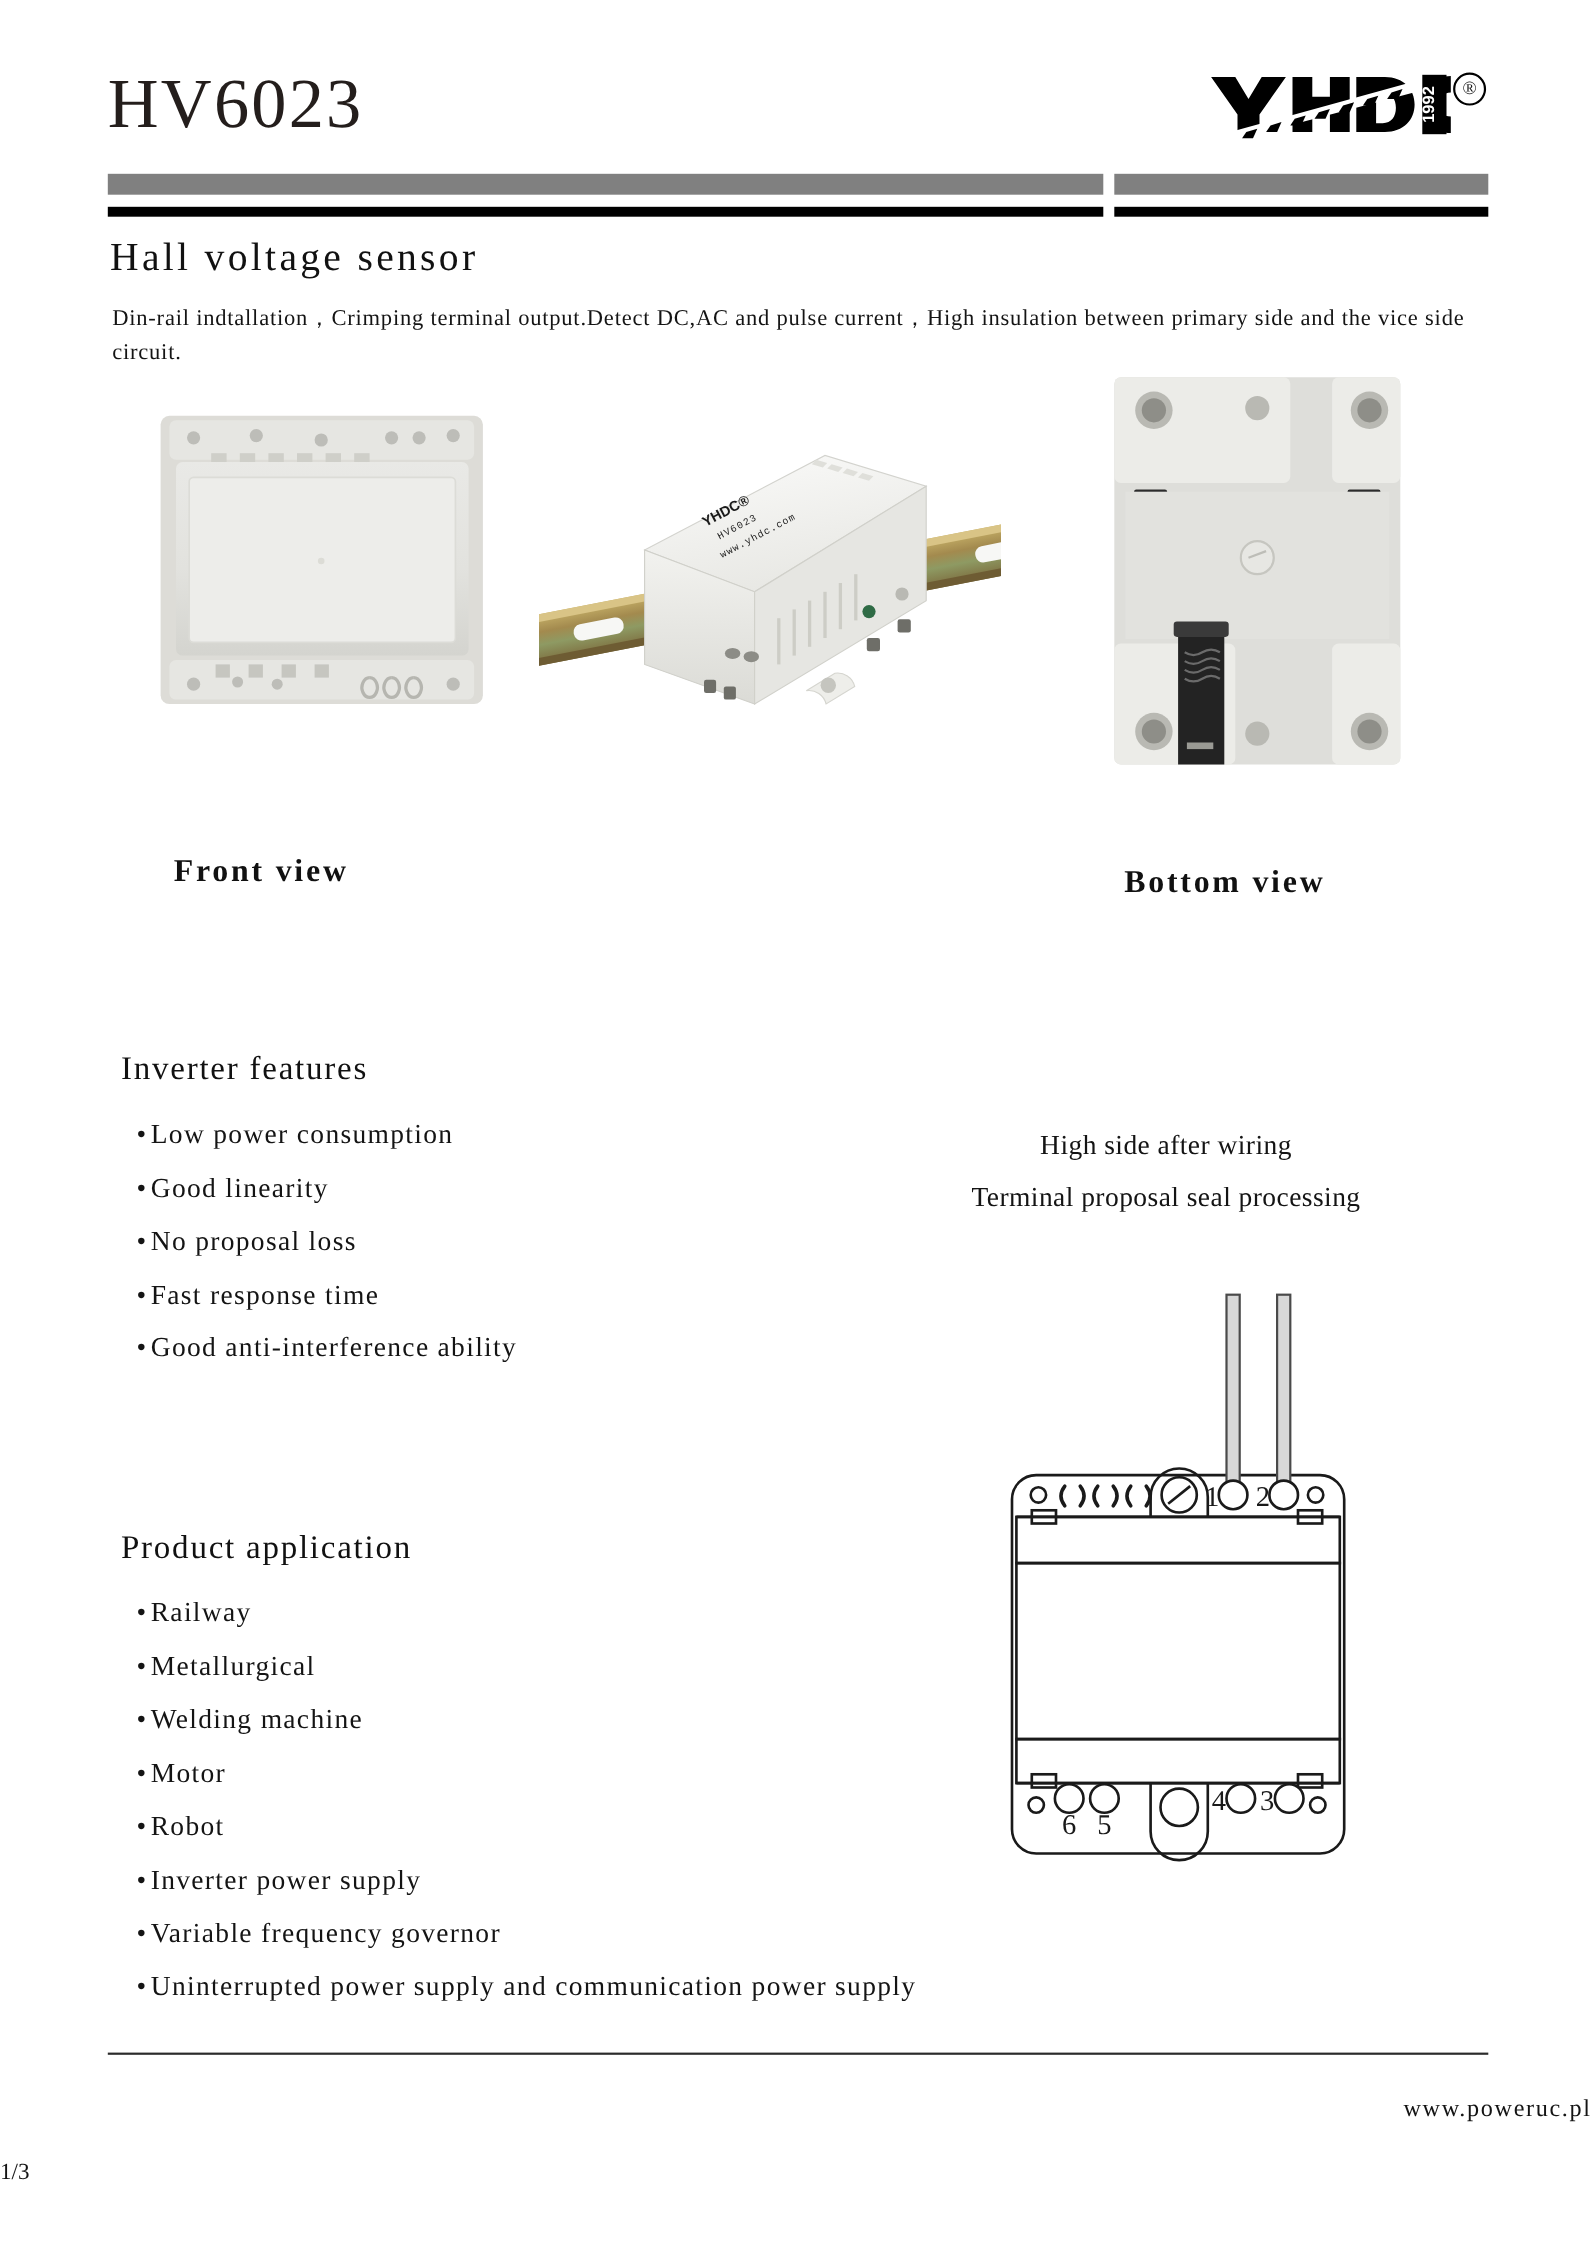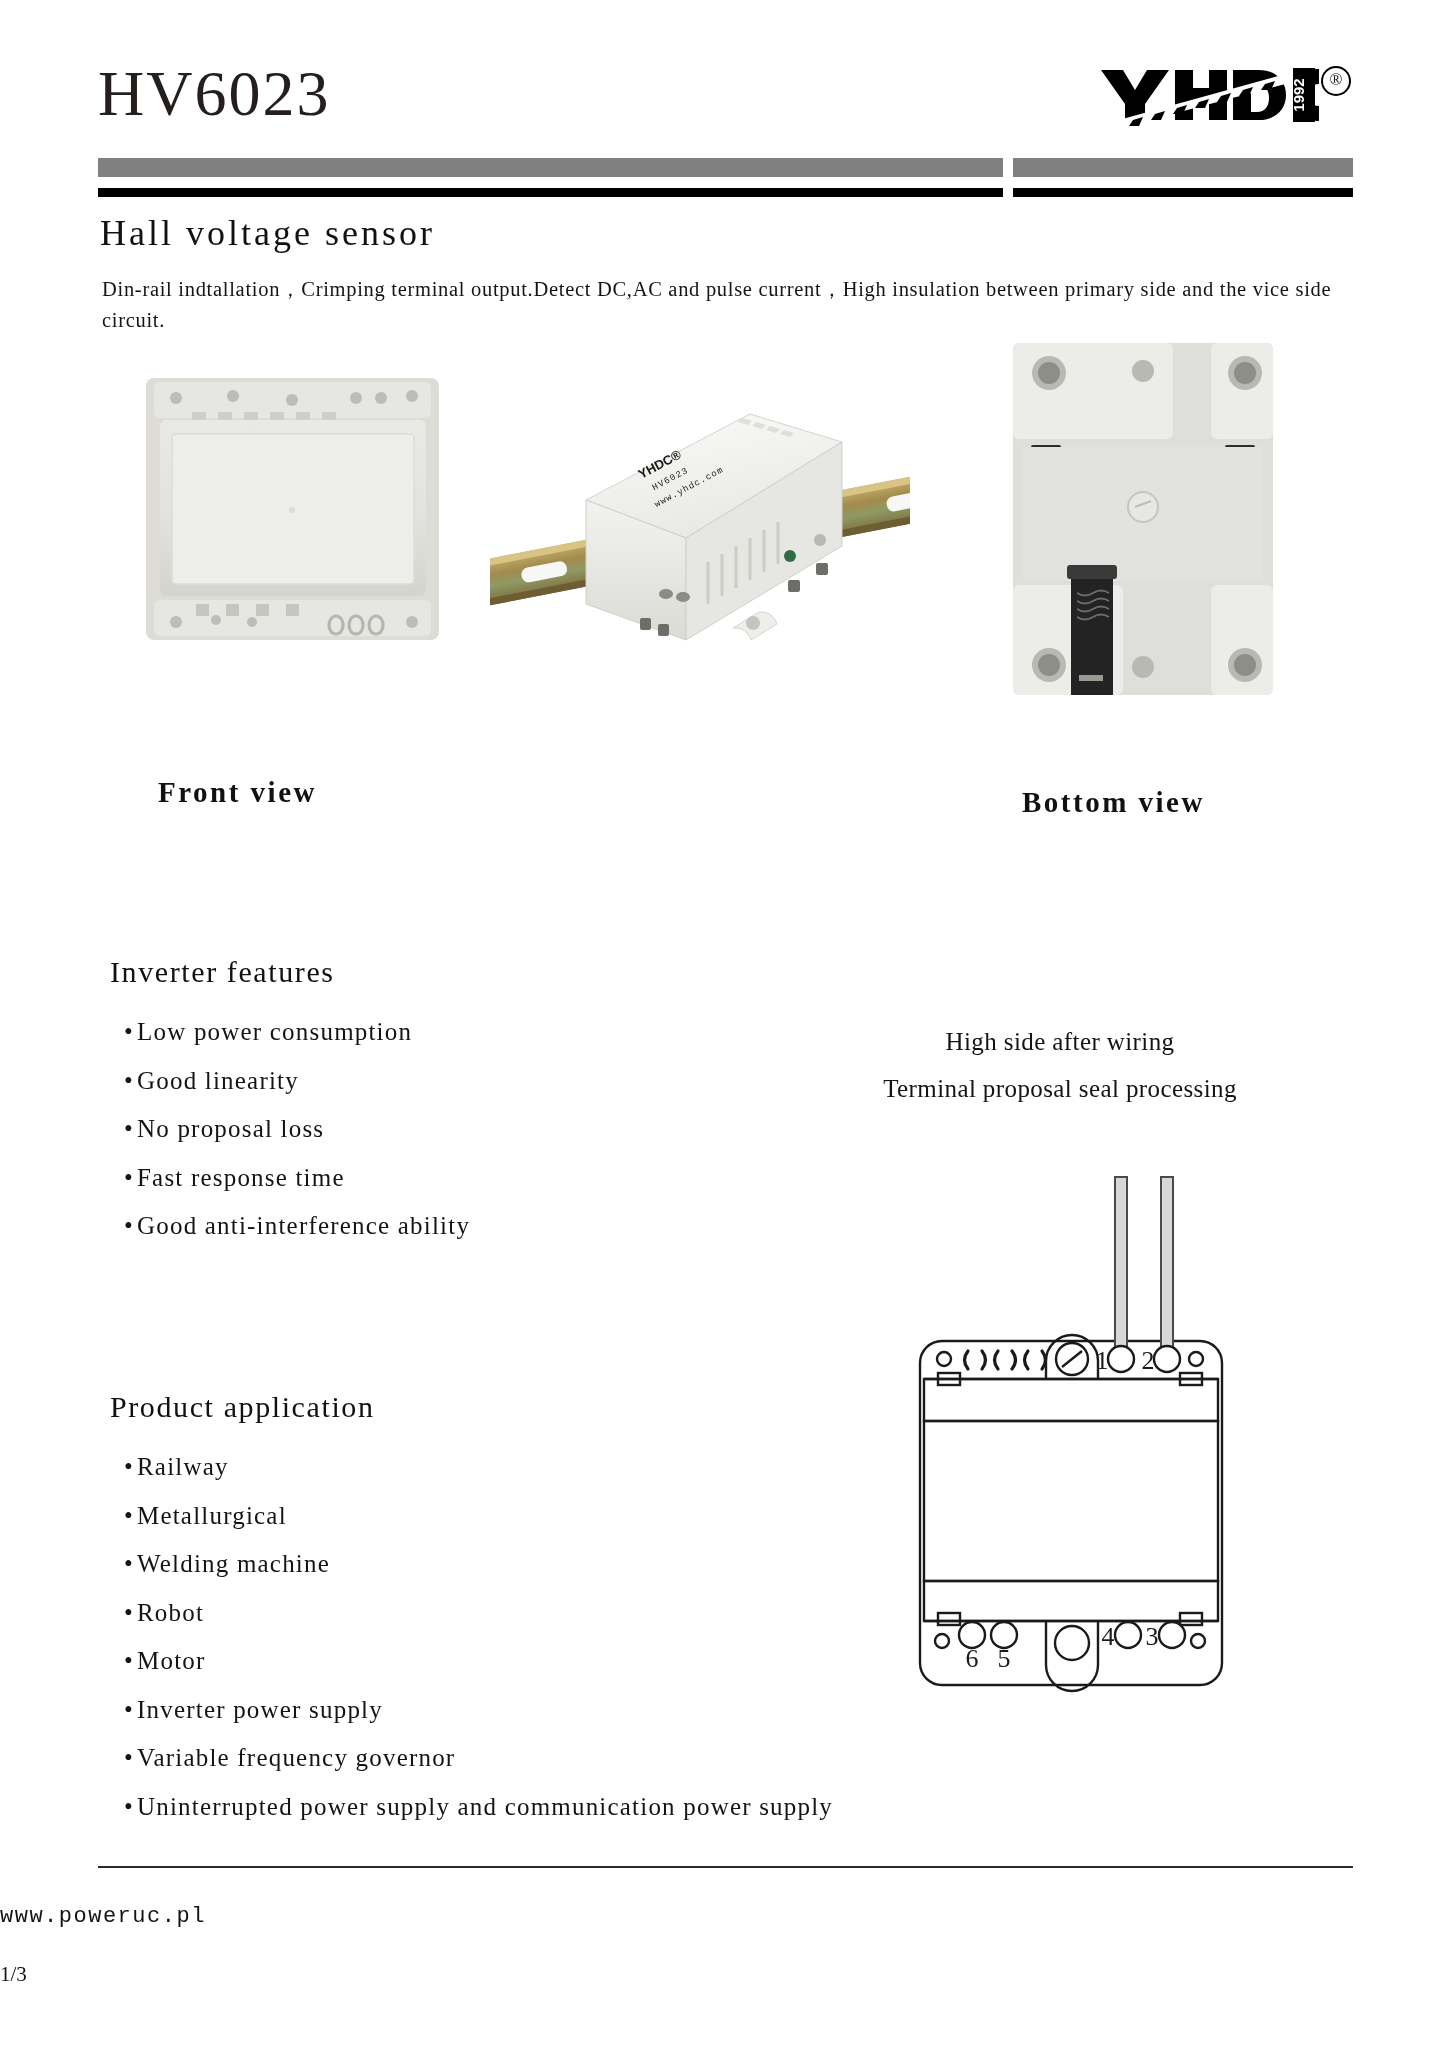--- a/index.html
+++ b/index.html
@@ -184,25 +184,24 @@
     top: 1866px;
     width: 1255px;
     height: 2px;
     background: #2b2b2b;
   }
   .footer-url {
     position: absolute;
     left: 0;
     top: 1904px;
     width: 1447px;
-    text-align: left;
+    text-align: right;
     font-size: 22px;
     letter-spacing: 1.5px;
     color: #141414;
-    font-family: Liberation Mono, monospace;
   }
   .footer-page {
     position: absolute;
     left: 0;
     top: 1962px;
     width: 1447px;
     font-size: 21px;
     color: #141414;
   }
 </style>
@@ -530,22 +529,22 @@
       <text x="246" y="500" text-anchor="middle" font-size="26" font-family="Liberation Serif, serif" fill="#1a1a1a">4</text>
       <text x="290" y="500" text-anchor="middle" font-size="26" font-family="Liberation Serif, serif" fill="#1a1a1a">3</text>
     </svg>
   </div>
 
   <div class="section-heading heading-applications">Product application</div>
   <ul class="bullet-list list-applications">
     <li><span class="dot">•</span><span>Railway</span></li>
     <li><span class="dot">•</span><span>Metallurgical</span></li>
     <li><span class="dot">•</span><span>Welding machine</span></li>
+    <li><span class="dot">•</span><span>Motor</span></li>
     <li><span class="dot">•</span><span>Robot</span></li>
-    <li><span class="dot">•</span><span>Motor</span></li>
     <li><span class="dot">•</span><span>Inverter power supply</span></li>
     <li><span class="dot">•</span><span>Variable frequency governor</span></li>
     <li><span class="dot">•</span><span>Uninterrupted power supply and communication power supply</span></li>
   </ul>
 
   <div class="footer-rule"></div>
   <div class="footer-url">www.poweruc.pl</div>
   <div class="footer-page">1/3</div>
 
 </div>

